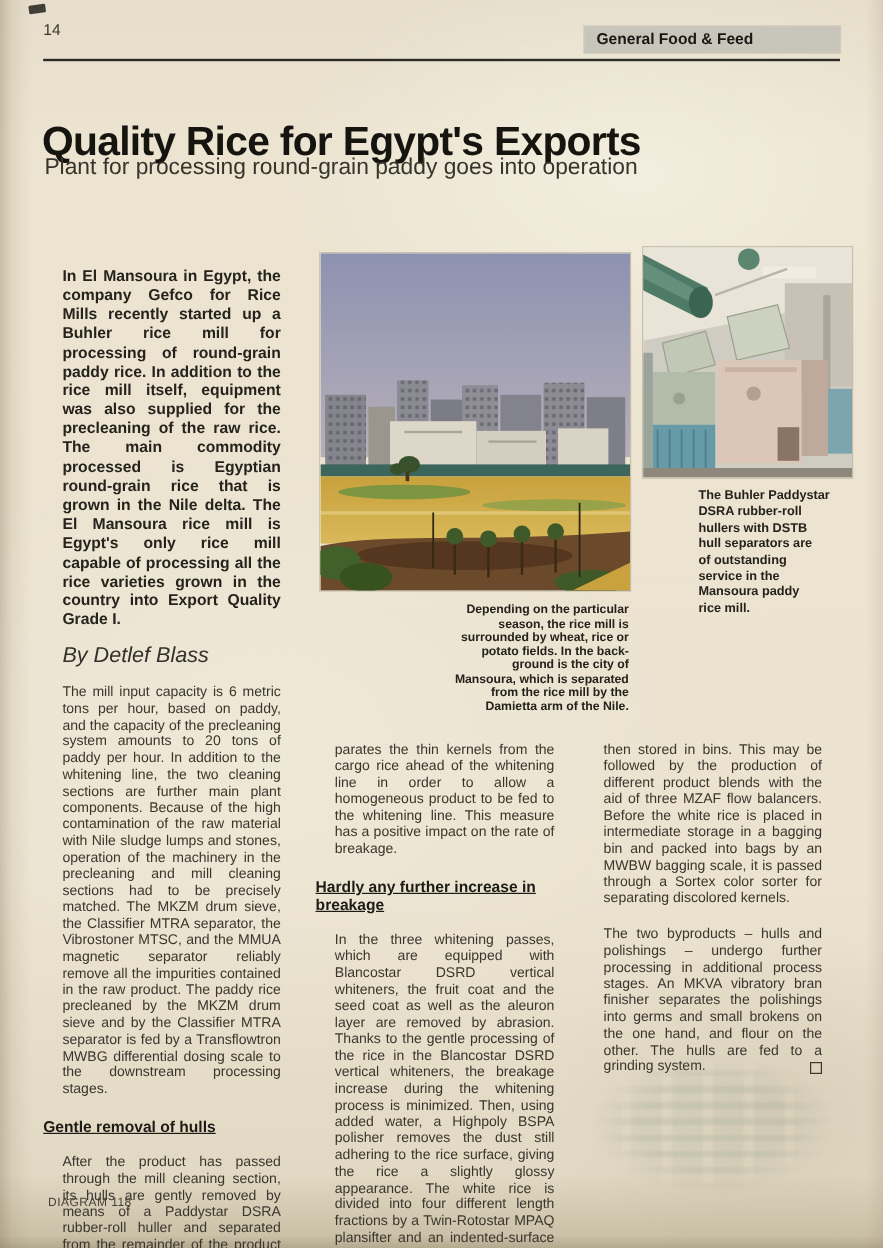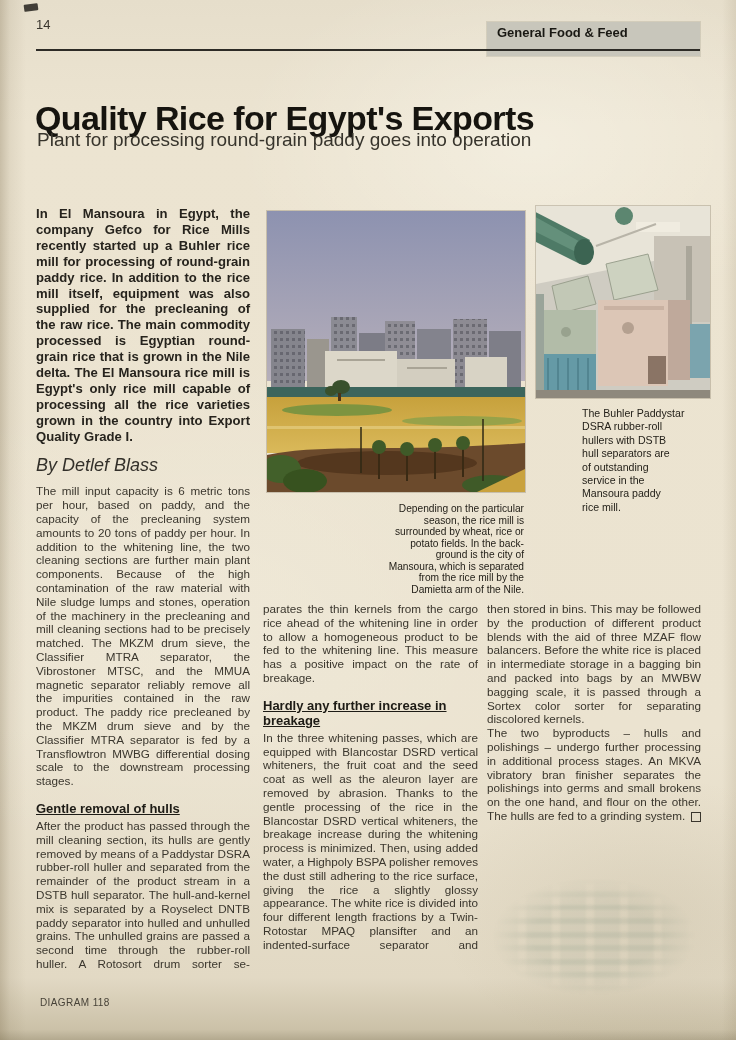--- a/index.html
+++ b/index.html
@@ -13,38 +13,38 @@
   }
   .page::before{ 
     content:"";position:absolute;inset:0;pointer-events:none;
     background:
       radial-gradient(420px 260px at 72% 14%, rgba(255,255,248,.35), transparent 70%),
       radial-gradient(500px 380px at 30% 60%, rgba(255,255,245,.18), transparent 70%),
       radial-gradient(300px 200px at 88% 88%, rgba(120,105,70,.10), transparent 70%);
   }
   .corner-mark{position:absolute;left:24px;top:4px;width:14px;height:7px;background:#24221d;border-radius:1px;transform:rotate(-8deg);opacity:.85;}
   .pageno{position:absolute;left:36px;top:17px;font-size:13px;color:#3a362e;}
-  .section-box{position:absolute;left:487px;top:22px;width:203px;height:34px;background:#c8c6bb;color:#191813;
+  .section-box{position:absolute;left:487px;top:22px;width:203px;height:22px;background:#c8c6bb;color:#191813;
     font-size:13px;font-weight:bold;line-height:21px;padding-left:10px;box-shadow:0 0 0 1px rgba(90,85,70,.15);}
   .header-rule{position:absolute;left:36px;top:49px;width:664px;height:2px;background:#2d2b26;}
   .title{position:absolute;left:35px;top:76px;width:680px;font-size:34px;font-weight:bold;letter-spacing:-.6px;color:#16140f;}
   .standfirst{position:absolute;left:37px;top:129px;width:600px;font-size:19px;color:#37342c;}
   .col{position:absolute;width:214px;font-size:11.7px;line-height:13.8px;text-align:justify;color:#3a362d;}
-  .col p{margin:0;}
+  .col p{margin:16px;}
   .col .lead{font-size:13.1px;font-weight:bold;line-height:15.9px;color:#26231d;margin-bottom:14px;}
   .col .byline{font-style:italic;font-size:18px;text-align:left;margin-bottom:12px;color:#33302a;}
   .col h3{font-size:13px;line-height:15px;font-weight:bold;text-align:left;margin:13px 0 3px 0;color:#1d1b15;text-decoration:underline;}
   .col .cont{text-align-last:justify;}
   .col1{left:36px;top:206px;}
   .col2{left:263px;top:602px;width:215px;}
   .col3{left:487px;top:602px;}
   .photo{position:absolute;box-shadow:0 0 0 1px rgba(90,80,60,.25);}
   .photo1{left:267px;top:211px;width:258px;height:281px;}
   .photo2{left:536px;top:206px;width:174px;height:192px;}
-  .caption{position:absolute;font-weight:normal;color:#25221b;white-space:pre-line;}
+  .caption{position:absolute;font-weight:bold;color:#25221b;white-space:pre-line;}
   .caption1{left:364px;top:503px;width:160px;font-size:10.2px;line-height:11.5px;text-align:right;}
   .caption2{left:582px;top:407px;width:130px;font-size:10.6px;line-height:13.4px;}
   .footer-code{position:absolute;left:40px;top:997px;font-size:10px;letter-spacing:.4px;color:#474238;}
   .endmark{float:right;width:8px;height:8px;border:1.6px solid #3a362d;margin-top:3px;}
   .bleed{position:absolute;left:492px;top:878px;width:204px;height:118px;opacity:.5;filter:blur(1.1px);pointer-events:none;
     background:
       repeating-linear-gradient(180deg, rgba(122,142,124,.30) 0 5.5px, rgba(122,142,124,0) 5.5px 13.5px),
       repeating-linear-gradient(90deg, rgba(122,142,124,.18) 0 26px, rgba(122,142,124,0) 26px 34px);
     -webkit-mask-image:radial-gradient(closest-side, #000 60%, transparent 100%);
     mask-image:radial-gradient(closest-side, #000 60%, transparent 100%);}

